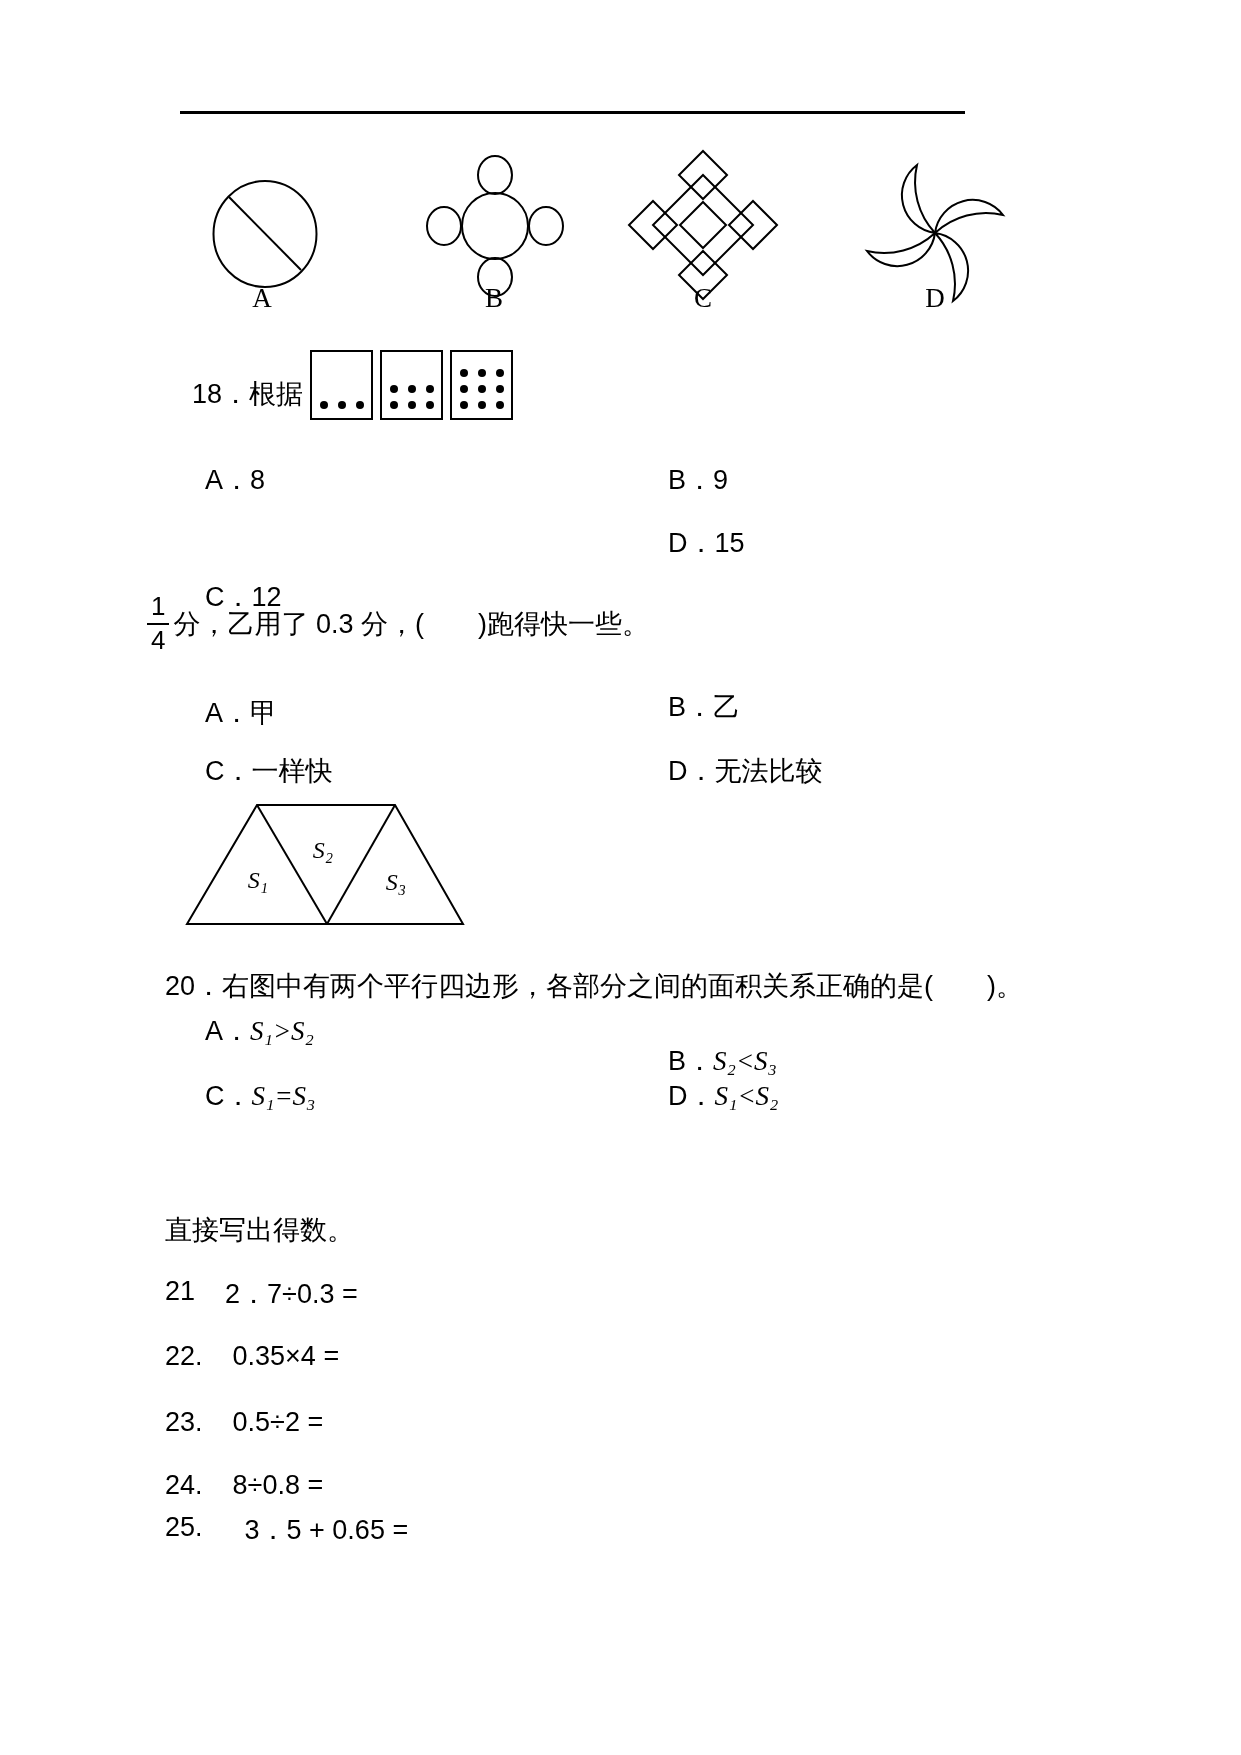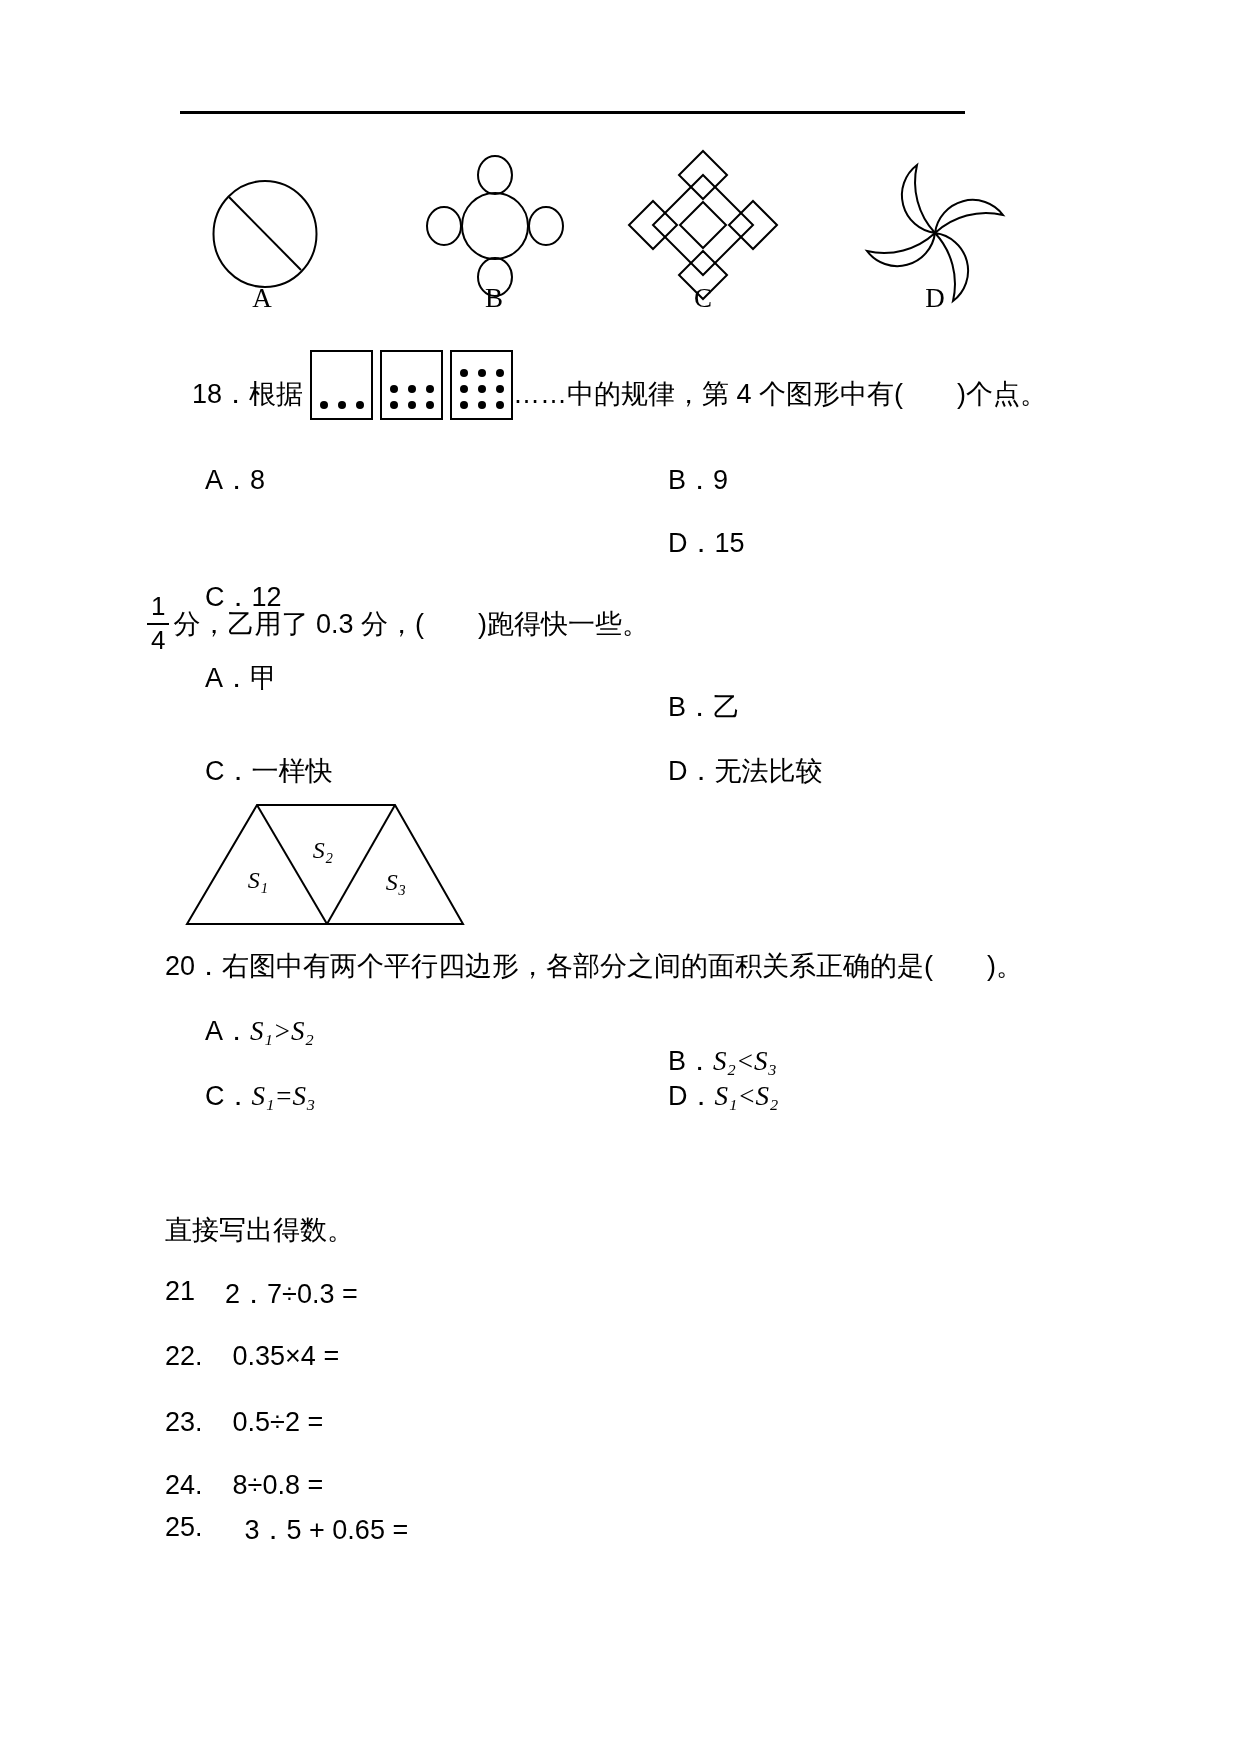--- a/index.html
+++ b/index.html
@@ -119,53 +119,52 @@
         <span class="dot"></span>
         <span class="dot"></span>
         <span class="dot"></span>
         <span class="dot"></span>
         <span class="dot"></span>
         <span class="dot"></span>
         <span class="dot"></span>
         <span class="dot"></span>
         <span class="dot"></span>
       </span>
-    <span class="txt">……中的规律，第 4 个图形中有(　　)个点。</span>
   </div>
 
   <span class="opt col-a" style="top:462px;">A．8</span>
   <span class="opt col-b" style="top:462px;">B．9</span>
   <span class="opt col-a" style="top:555px;margin-top:24px;">C．12</span>
   <span class="opt col-b" style="top:525px;">D．15</span>
 
   <div class="q19-row" style="left:143px;top:581px;height:86px;">
     <span class="frac">
       <span class="num">1</span>
       <span class="den">4</span>
     </span>
     <span>分，乙用了 0.3 分，(　　)跑得快一些。</span>
   </div>
 
-  <span class="opt col-a" style="top:660px;">A．甲</span>
+  <span class="opt col-a" style="top:695px;">A．甲</span>
   <span class="opt col-b" style="top:689px;">B．乙</span>
   <span class="opt col-a" style="top:753px;">C．一样快</span>
   <span class="opt col-b" style="top:753px;">D．无法比较</span>
 
   <div class="abs" style="left:180px;top:798px;width:290px;height:133px;">
     <svg width="290" height="133" viewBox="0 0 290 133">
       <polygon class="figline" points="7,126 77,7 215,7 283,126"></polygon>
       <line class="figline" x1="77" y1="7" x2="147" y2="126"></line>
       <line class="figline" x1="215" y1="7" x2="147" y2="126"></line>
     </svg>
     <span class="s-label" style="left:78px;top:82px;">S₁</span>
     <span class="s-label" style="left:143px;top:52px;">S₂</span>
     <span class="s-label" style="left:216px;top:84px;">S₃</span>
   </div>
 
-  <span class="q-text" style="left:165px;top:948px;">20．右图中有两个平行四边形，各部分之间的面积关系正确的是(　　)。</span>
+  <span class="q-text" style="left:165px;top:968px;">20．右图中有两个平行四边形，各部分之间的面积关系正确的是(　　)。</span>
 
   <span class="opt col-a" style="top:1013px;">
     <span>A．</span><span class="sform">S₁&gt;S₂</span>
   </span>
   <span class="opt col-b" style="top:1043px;">
     <span>B．</span><span class="sform">S₂&lt;S₃</span>
   </span>
   <span class="opt col-a" style="top:1078px;">
     <span>C．</span><span class="sform">S₁=S₃</span>
   </span>

